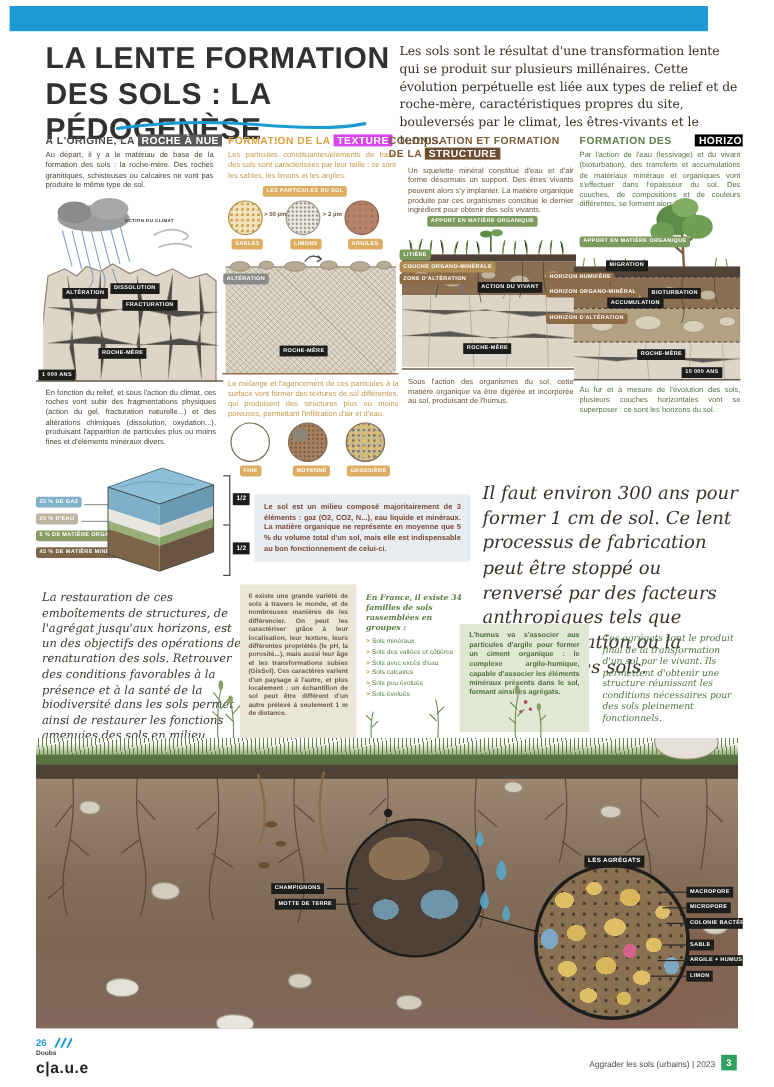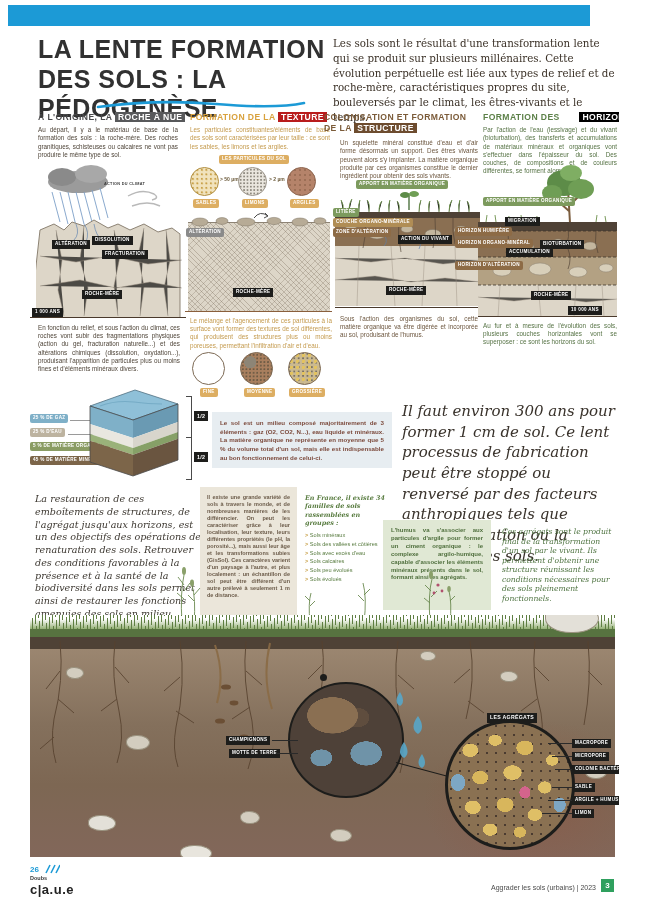--- a/index.html
+++ b/index.html
@@ -83,21 +83,21 @@
   <div class="blk" style="left:52px;top:240px;">ALTÉRATION</div>
   <div class="blk" style="left:92px;top:236px;">DISSOLUTION</div>
   <div class="blk" style="left:102px;top:250px;">FRACTURATION</div>
   <div class="blk" style="left:82px;top:290px;">ROCHE-MÈRE</div>
   <div class="ln" style="left:30px;top:317px;width:156px;background:#4a3a2c;"></div>
   <div class="blk" style="left:32px;top:308px;">1 000 ANS</div>
   <div class="caption" style="left:38px;top:324px;width:142px;color:#4e4438;">En fonction du relief, et sous l'action du climat, ces roches vont subir des fragmentations physiques (action du gel, fracturation naturelle...) et des altérations chimiques (dissolution, oxydation...), produisant l'apparition de particules plus ou moins fines et d'éléments minéraux divers.</div>
 
   <div class="hdr" style="left:190px;top:112px;color:#d9a23e;">
     <span>FORMATION DE LA</span>
-    <span class="hl" style="background:#b91c1c;">TEXTURE</span>
+    <span class="hl" style="background:#d946ef;">TEXTURE</span>
   </div>
   <div class="colbody" style="left:190px;top:126px;width:140px;color:#c49a4d;">Les particules constituantes/éléments de base des sols sont caractérisées par leur taille : ce sont les sables, les limons et les argiles.</div>
 
   <div class="badge" style="left:219px;top:155px;background:#ddae62;">LES PARTICULES DU SOL</div>
   <div class="circ" style="left:190px;top:167px;width:27px;height:27px;background:#f1e3bd radial-gradient(circle at 2px 2px,#c9a24a 1.1px,transparent 1.2px);background-size:4.5px 4.5px;border:1px solid #b08d3f;"></div>
   <div class="abs" style="left:220px;top:177px;font:700 5px/1 'Liberation Sans',sans-serif;color:#6b5a3a;">&gt; 50 µm</div>
   <div class="circ" style="left:238px;top:167px;width:27px;height:27px;background:#eae6de radial-gradient(circle at 1.5px 1.5px,#8f8a80 0.9px,transparent 1px);background-size:3.4px 3.4px;border:1px solid #9a948a;"></div>
   <div class="abs" style="left:269px;top:177px;font:700 5px/1 'Liberation Sans',sans-serif;color:#6b5a3a;">&gt; 2 µm</div>
   <div class="circ" style="left:287px;top:167px;width:27px;height:27px;background:#b5836a radial-gradient(circle at 2px 2px,#9c6f56 1px,transparent 1.1px);background-size:5px 5px;border:1px solid #8d6650;"></div>
   <div class="badge" style="left:193px;top:199px;background:#ddae62;">SABLES</div>

